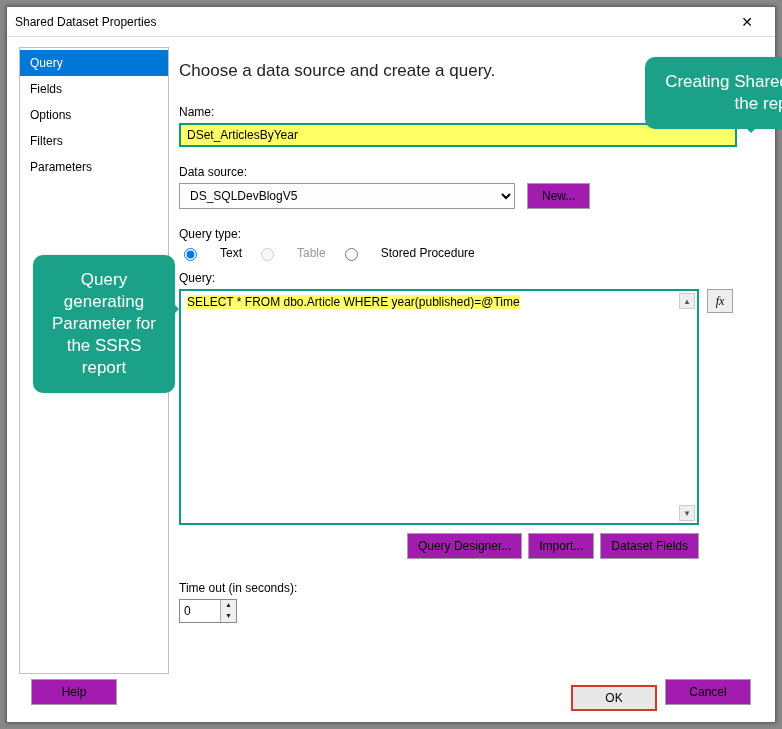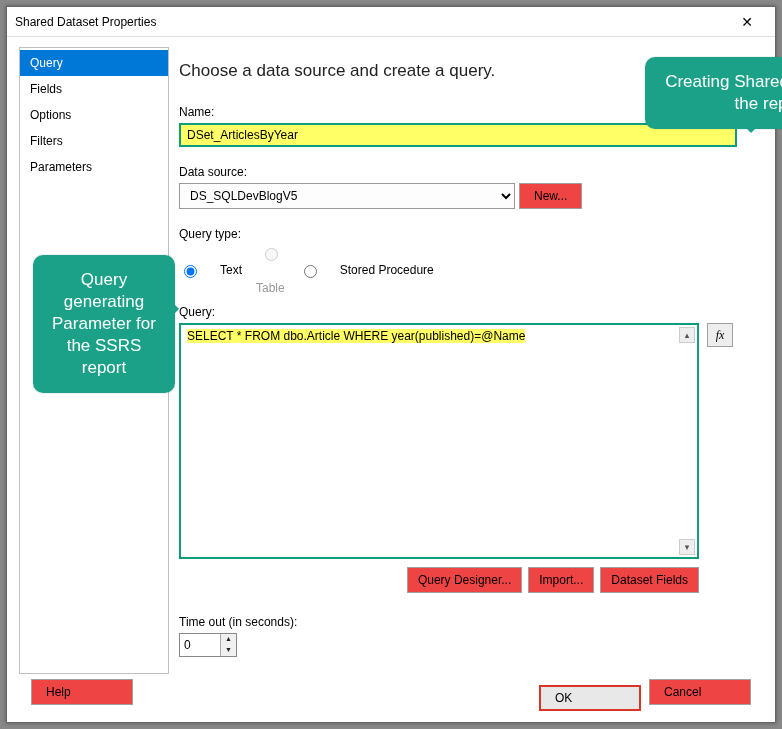--- a/index.html
+++ b/index.html
@@ -78,41 +78,41 @@
     margin-bottom: 4px;
   }
   .name-input {
     width: 558px;
     height: 24px;
     border: 2px solid #0f9b7d;
     background: #ffff66;
     padding: 2px 6px;
     font-size: 12px;
   }
-  .ds-row { display: flex; align-items: center; gap: 4px; margin-top: 4px; }
+  .ds-row { display: flex; align-items: center; gap: 12px; margin-top: 4px; }
   .ds-select {
     width: 336px;
     height: 26px;
     border: 1px solid #999;
     background: #fdfdfd;
     padding: 2px 6px;
     font-size: 12px;
   }
   .btn {
     height: 26px;
     border: 1px solid #a0a0a0;
-    background: #ef4444;
+    background: #a21caf;
     padding: 0 14px;
     font-size: 12px;
     color: #000;
   }
   .btn-wide { padding: 0 10px; }
   .qt-row { display: flex; align-items: center; gap: 14px; margin-top: 4px; }
   .radio-wrap { display: flex; align-items: center; gap: 20px; font-size: 12px; }
-  .radio-disabled { color: #999; flex-direction: column; }
+  .radio-disabled { color: #999; }
   .query-box-row { display: flex; gap: 8px; align-items: flex-start; }
   .query-box {
     width: 520px;
     height: 236px;
     border: 2px solid #0f9b7d;
     background: #fff;
     padding: 4px 6px;
     font-size: 12px;
     font-family: "Segoe UI", sans-serif;
     position: relative;
@@ -164,21 +164,21 @@
     flex: 1; font-size: 7px; text-align: center; line-height: 10px; color: #222; background: #f0f0f0;
   }
   .footer {
     height: 48px;
     border-top: none;
     display: flex;
     align-items: center;
     padding: 0 12px 12px 12px;
   }
   .footer .spacer { flex: 1; }
-  .footer .btn { width: 102px; text-align: left; }
+  .footer .btn { width: 86px; text-align: center; }
   .btn-ok { border: 2px solid #d9362a; background: #e8e8e8; margin-top: 12px; }
   .callout {
     position: absolute;
     background: #1aa187;
     color: #fff;
     border-radius: 10px;
     padding: 14px 18px;
     text-align: center;
     font-size: 17px;
     line-height: 1.3;
@@ -267,21 +267,21 @@
             <input type="radio" name="qt" style="">
             <span>Stored Procedure</span>
           </label>
         </div>
 
         <div class="section-gap-sm"></div>
 
         <div class="label">Query:</div>
         <div class="query-box-row">
           <div class="query-box">
-            <span class="query-text"><span class="query-hl">SELECT * FROM dbo.Article WHERE year(published)=</span><span class="query-hl">@Name</span></span>
+            <span class="query-text"><span class="query-hl">SELECT * FROM dbo.Article WHERE year(published)=</span><span class="query-hl">@Time</span></span>
             <div class="scroll-btn" style="top:2px">▴</div>
             <div class="scroll-btn" style="bottom:2px">▾</div>
           </div>
           <button class="fx-btn">fx</button>
         </div>
 
         <div class="query-btns">
           <button class="btn btn-wide">Query Designer...</button>
           <button class="btn btn-wide">Import...</button>
           <button class="btn btn-wide">Dataset Fields</button>

